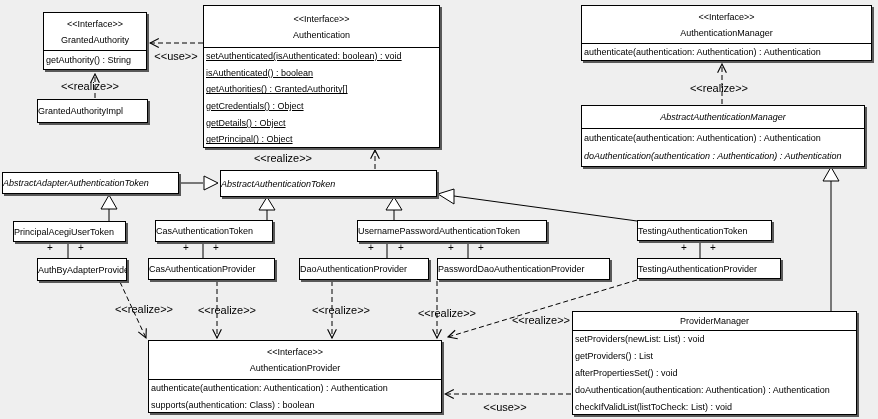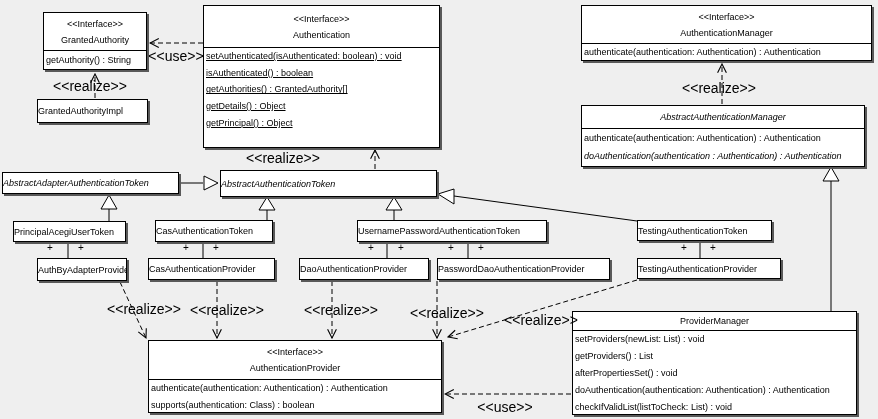--- a/index.html
+++ b/index.html
@@ -17,21 +17,21 @@
   .hdr .st{line-height:15px;padding-top:4px;}
   .hdr .nm{line-height:16px;}
   .methods{border-top:1px solid #000;}
   .m{height:17px;line-height:17px;padding:0 2px;white-space:nowrap;overflow:hidden;}
   [data-name="class-authentication"] .m{height:16.7px;line-height:16.7px;text-decoration:underline;}
   .one{display:flex;align-items:center;justify-content:flex-start;white-space:nowrap;}
   .abs-name{font-style:italic;}
   .it{font-style:italic;}
   .lbl{
     position:absolute;transform:translate(-50%,-50%);
-    white-space:nowrap;font-size:14px;
+    white-space:nowrap;font-size:11px;
   }
   .plus{font-size:10px;}
 </style>
 </head>
 <body>
 
 <div id="stage" data-name="uml-class-diagram">
 
   <svg id="wires" data-name="relationship-lines" width="878" height="419" viewBox="0 0 878 419">
     <defs>
@@ -92,20 +92,21 @@
 
   <div class="cls" data-name="class-authentication" style="left:203px;top:5px;width:237px;height:143px">
     <div class="hdr" style="height:41px">
       <div class="st" style="padding-top:6px" data-name="stereotype-label">&lt;&lt;Interface&gt;&gt;</div>
       <div class="nm" data-name="class-name">Authentication</div>
     </div>
     <div class="methods">
       <div class="m" data-name="method-label">setAuthenticated(isAuthenticated: boolean) : void</div>
       <div class="m" data-name="method-label">isAuthenticated() : boolean</div>
       <div class="m" data-name="method-label">getAuthorities() : GrantedAuthority[]</div>
+      <div class="m" data-name="method-label">getCredentials() : Object</div>
       <div class="m" data-name="method-label">getDetails() : Object</div>
       <div class="m" data-name="method-label">getPrincipal() : Object</div>
     </div>
   </div>
 
   <div class="cls" data-name="class-authentication-manager" style="left:581px;top:5px;width:291px;height:56px">
     <div class="hdr" style="height:37px">
       <div class="st" data-name="stereotype-label">&lt;&lt;Interface&gt;&gt;</div>
       <div class="nm" data-name="class-name">AuthenticationManager</div>
     </div>

